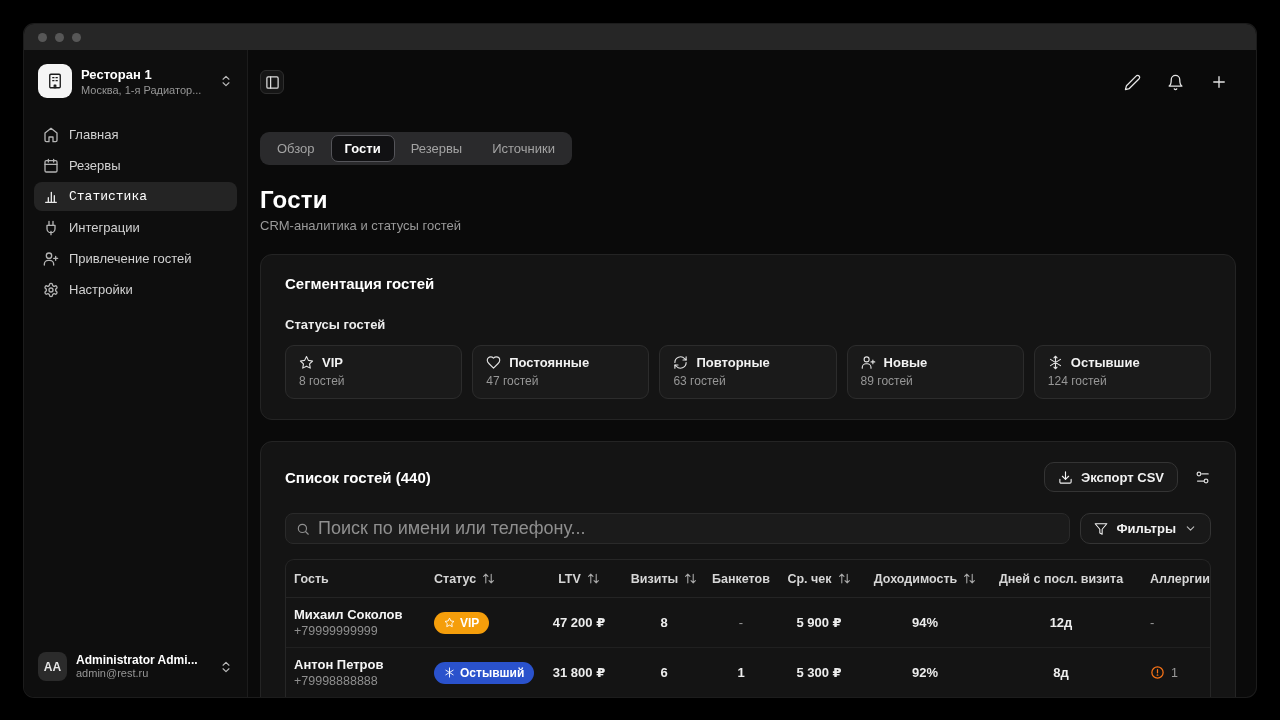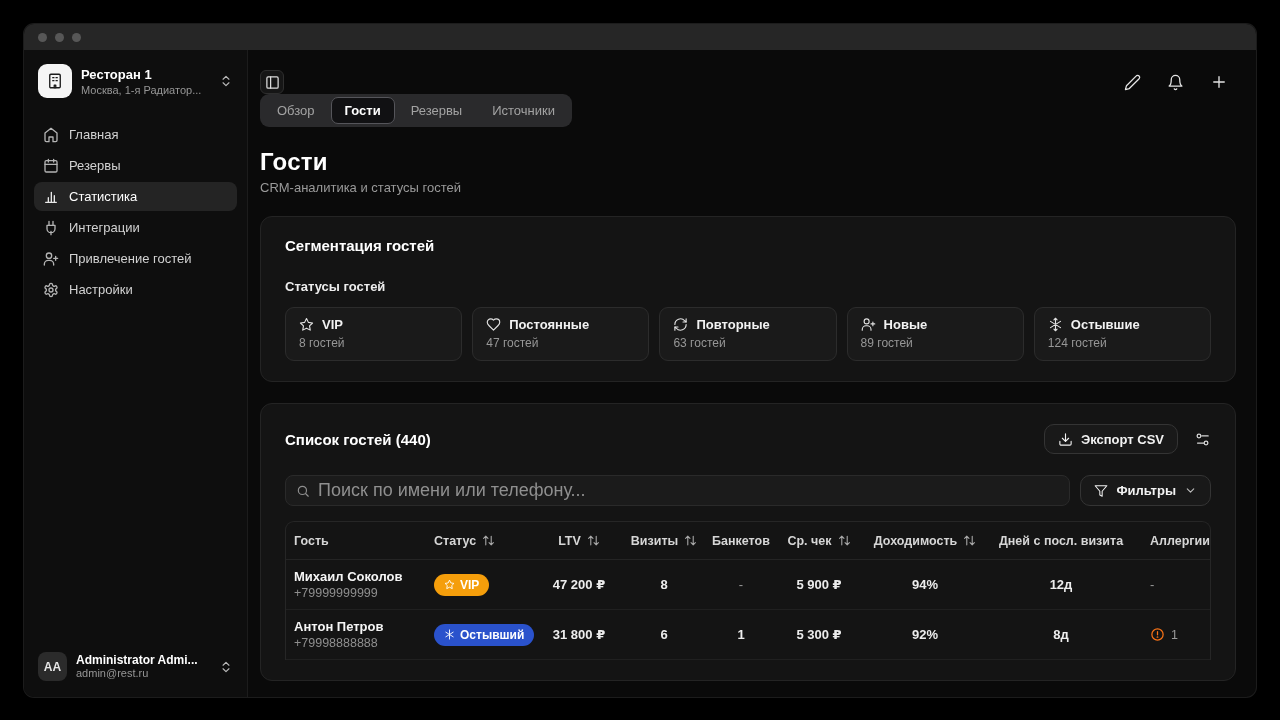--- a/index.html
+++ b/index.html
@@ -21,39 +21,39 @@
   .rest-logo { width:34px; height:34px; border-radius:9px; background:#f5f5f5; display:flex;
     align-items:center; justify-content:center; flex:0 0 34px; }
   .rest-meta { flex:1; min-width:0; }
   .rest-name { color:#fff; font-size:13px; font-weight:700; line-height:15px; white-space:nowrap; }
   .rest-loc { color:#969696; font-size:11px; line-height:14px; white-space:nowrap; overflow:hidden; text-overflow:ellipsis; }
   .chev-ud { color:#b9b9b9; flex:0 0 auto; }
   .nav { margin-top:20px; display:flex; flex-direction:column; gap:2px; }
   .nav-item { display:flex; align-items:center; gap:10px; height:29px; padding:0 9px;
     border-radius:8px; color:#d2d2d2; font-size:13px; cursor:pointer; }
   .nav-item .nicon { color:#b4b4b4; display:flex; }
-  .nav-item.active { background:#242424; color:#fff; }
+  .nav-item.active { background:#242424; color:#fff;font-family:Liberation Mono, monospace; }
   .nav-item.active .nicon { color:#e8e8e8; }
   .spacer { flex:1; }
   .user-sel { display:flex; align-items:center; gap:9px; padding:2px 4px; border-radius:8px; cursor:pointer; }
   .avatar { width:29px; height:29px; border-radius:8px; background:#2b2b2b; color:#e6e6e6;
     font-size:12px; font-weight:700; display:flex; align-items:center; justify-content:center; flex:0 0 29px; }
   .user-meta { flex:1; min-width:0; }
   .user-name { color:#fff; font-size:12px; font-weight:700; line-height:14px; white-space:nowrap; overflow:hidden; text-overflow:ellipsis; }
   .user-email { color:#969696; font-size:11px; line-height:13px; }
 
   
   .main { flex:1; min-width:0; padding:20px 20px 0 12px; display:flex; flex-direction:column; }
   .topbar { display:flex; align-items:center; }
   .panel-btn { width:24px; height:24px; border-radius:6px; background:#161616; border:1px solid #2e2e2e;
     color:#dcdcdc; display:flex; align-items:center; justify-content:center; cursor:pointer; }
   .top-actions { margin-left:auto; display:flex; align-items:center; gap:26px; color:#e3e3e3; padding-right:8px; }
   .icon-btn { display:flex; cursor:pointer; background:none; border:none; color:#e3e3e3; padding:0; }
 
-  .tabs { display:inline-flex; align-self:flex-start; background:#2a2a2c; border-radius:9px;
+  .tabs { margin-top:38px; display:inline-flex; align-self:flex-start; background:#2a2a2c; border-radius:9px;
     padding:3px; gap:2px; }
   .tab { padding:5px 13px; font-size:13px; color:#a3a3a3; font-weight:500; border-radius:7px; cursor:pointer;
     border:1px solid transparent; white-space:nowrap; }
   .tab.active { background:#111113; border-color:#55555a; color:#fff; font-weight:700; }
 
   .page-title { margin-top:21px; color:#fff; font-size:24px; font-weight:700; letter-spacing:.2px; }
   .page-sub { margin-top:4px; color:#9a9a9a; font-size:13px; }
 
   .card { background:#141414; border:1px solid #242424; border-radius:12px; margin-top:21px; padding:20px 24px; }
   .card-title { color:#fff; font-size:15px; font-weight:700; }

